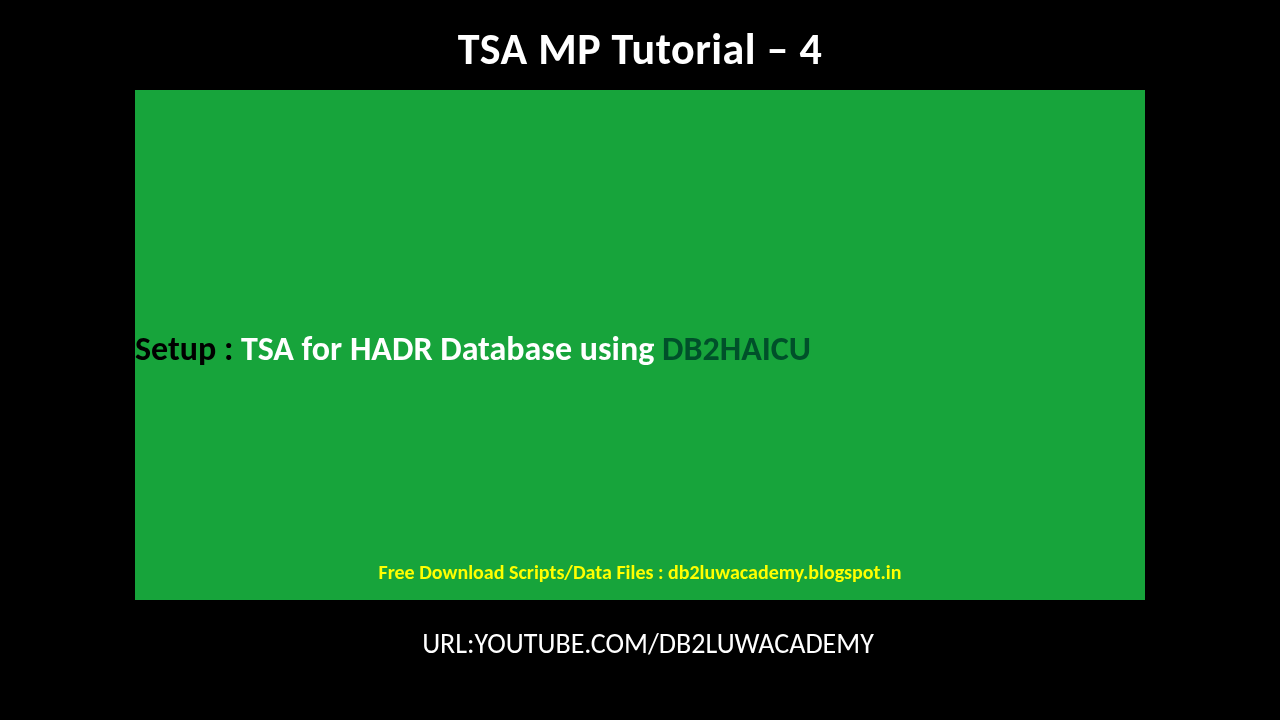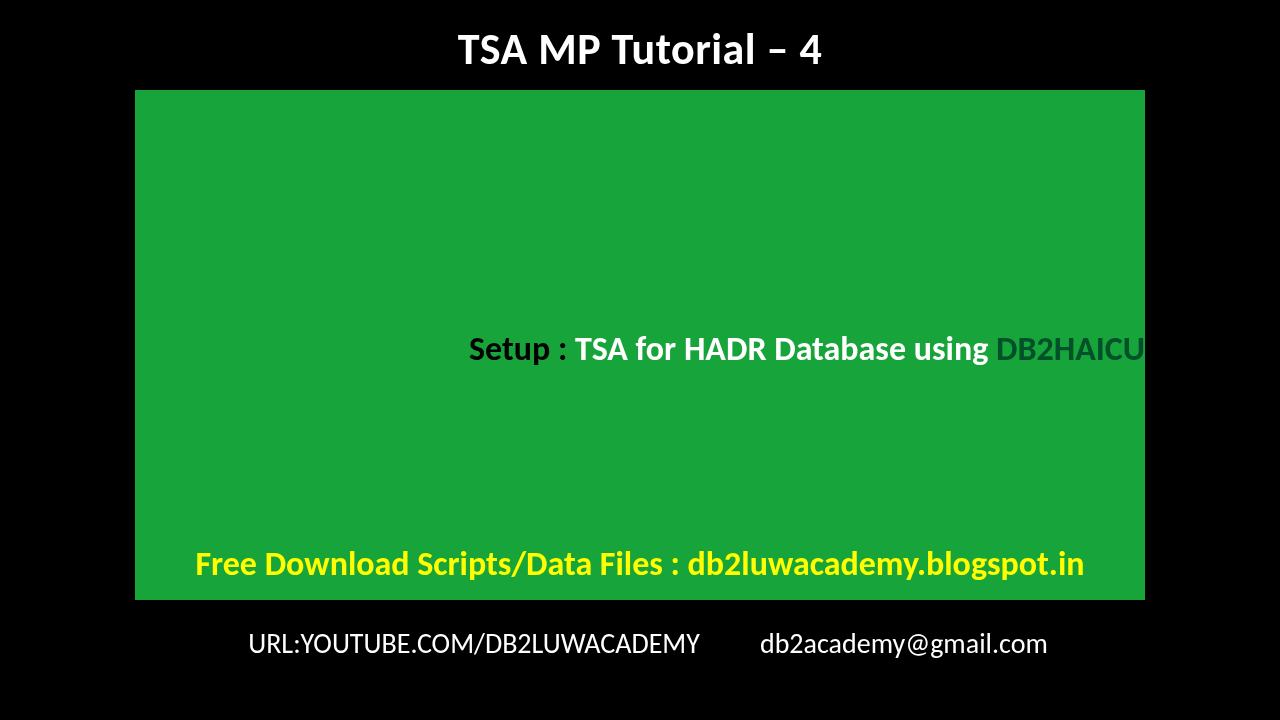--- a/index.html
+++ b/index.html
@@ -24,35 +24,35 @@
     background: #17a43b;
     width: 1010px;
     height: 510px;
     position: relative;
   }
   .setup-line {
     position: absolute;
     top: 238px;
     left: 0;
     width: 100%;
-    text-align: right;
+    text-align: left;
     font-size: 34px;
     font-weight: 700;
   }
   .setup-label { color: #000000; }
   .setup-main  { color: #ffffff; }
   .setup-tool  { color: #00502a; }
   .download-line {
     position: absolute;
     bottom: 16px;
     left: 0;
     width: 100%;
     text-align: center;
     color: #ffff00;
-    font-size: 34px;
+    font-size: 20px;
     font-weight: 700;
   }
   .footer {
     margin-top: 26px;
     color: #ffffff;
     font-size: 28px;
     font-weight: 400;
     display: flex;
     gap: 60px;
     justify-content: center;
@@ -67,14 +67,13 @@
 
 <div class="green-panel">
   <div class="setup-line">
     <span class="setup-label">Setup : </span><span class="setup-main">TSA for HADR Database using </span><span class="setup-tool">DB2HAICU</span>
   </div>
   <div class="download-line">Free Download Scripts/Data Files : db2luwacademy.blogspot.in</div>
 </div>
 
 <div class="footer">
   <span>URL:YOUTUBE.COM/DB2LUWACADEMY</span>
-  <span>db2academy@gmail.com</span>
 </div>
 
 </body></html>

